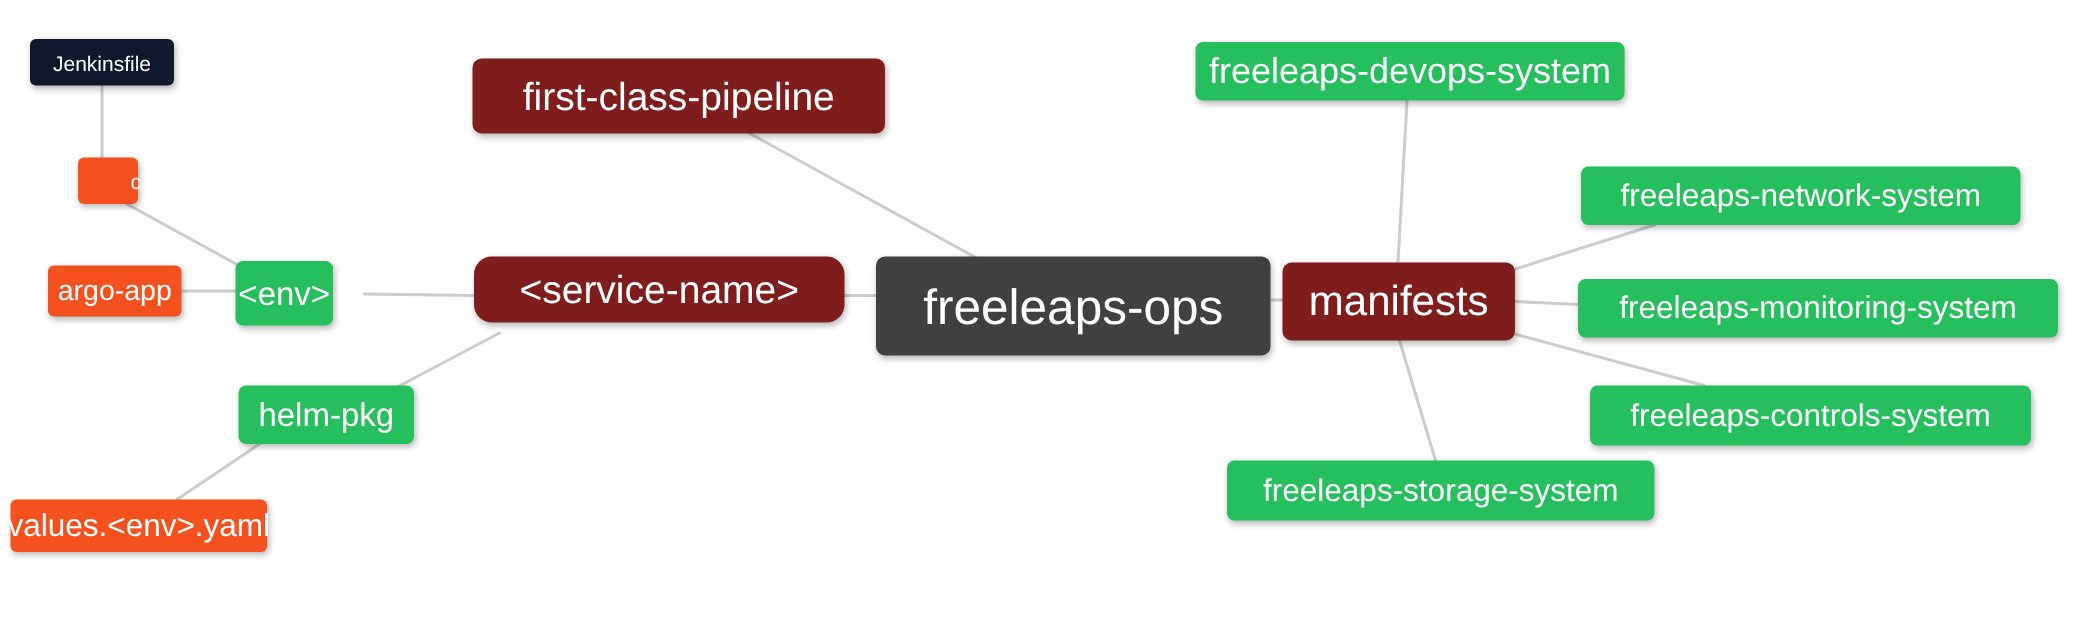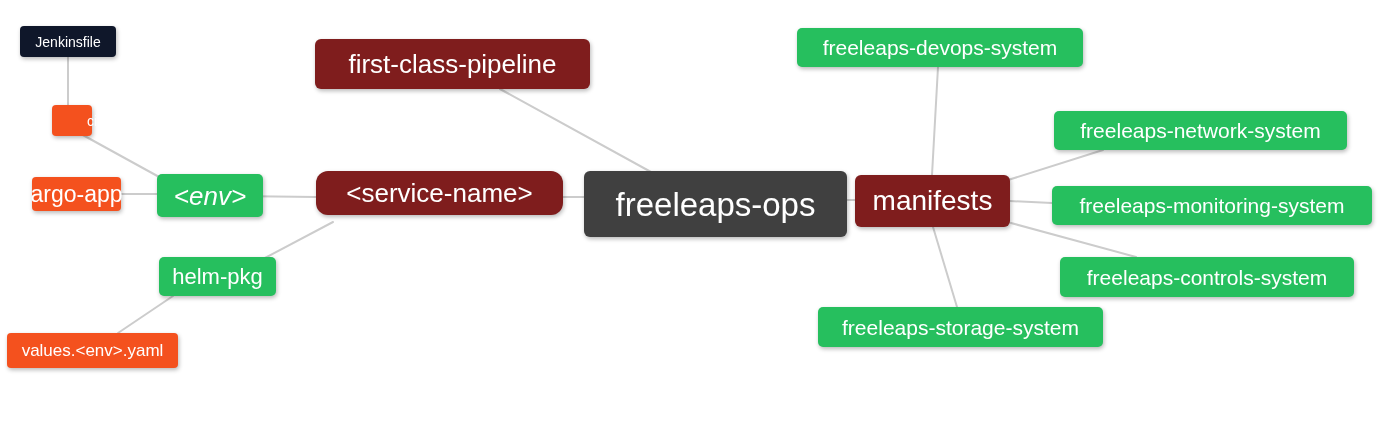--- a/index.html
+++ b/index.html
@@ -36,29 +36,29 @@
     user-select: none;
   }
   .blue   { background: #7f1d1d; }
   .green  { background: #26bf5e; }
   .orange { background: #0f172a; }
   .red    { background: #f4511e; }
   .dark   { background: #404040; }
 
   .n-jenkinsfile { left: 20px;  top: 26px;  width: 96px;  height: 31px; font-size: 14px; border-radius: 4px; }
   .n-ci          { left: 52px;  top: 105px; width: 16px;  height: 31px; font-size: 14px; border-radius: 4px; padding-left: 40px; }
-  .n-argo-app    { left: 32px;  top: 177px; width: 89px;  height: 34px; font-size: 23px; border-radius: 4px; }
-  .n-env         { left: 157px; top: 174px; width: 106px;  height: 43px; font-size: 26px; font-style: italic; }
+  .n-argo-app    { left: 32px;  top: 177px; width: 89px;  height: 34px; font-size: 19px; border-radius: 4px; }
+  .n-env         { left: 157px; top: 174px; width: 65px;  height: 43px; font-size: 22px; }
   .n-helm-pkg    { left: 147px; top: 257px; width: 117px; height: 39px; font-size: 22px; margin-left: 12px; }
-  .n-values      { left: 7px;   top: 333px; width: 171px; height: 35px; font-size: 17px; border-radius: 4px; }
+  .n-values      { left: 7px;   top: 333px; width: 171px; height: 35px; font-size: 21px; border-radius: 4px; }
   .n-pipeline    { left: 315px; top: 39px;  width: 275px; height: 50px; font-size: 26px; border-radius: 6px; }
   .n-service     { left: 316px; top: 171px; width: 247px; height: 44px; font-size: 26px; border-radius: 12px; }
   .n-root        { left: 584px; top: 171px; width: 263px; height: 66px; font-size: 33px; border-radius: 6px; }
   .n-manifests   { left: 855px; top: 175px; width: 155px; height: 52px; font-size: 28px; border-radius: 6px; }
-  .n-devops      { left: 797px;  top: 28px;  width: 286px; height: 39px; font-size: 21px; }
+  .n-devops      { left: 797px;  top: 28px;  width: 286px; height: 39px; font-size: 24px; }
   .n-network     { left: 1054px; top: 111px; width: 293px; height: 39px; font-size: 21px; }
   .n-monitoring  { left: 1052px; top: 186px; width: 320px; height: 39px; font-size: 21px; }
   .n-controls    { left: 1060px; top: 257px; width: 294px; height: 40px; font-size: 21px; }
   .n-storage     { left: 818px;  top: 307px; width: 285px; height: 40px; font-size: 21px; }
 </style>
 </head>
 <body>
 
 <div class="canvas">
 

